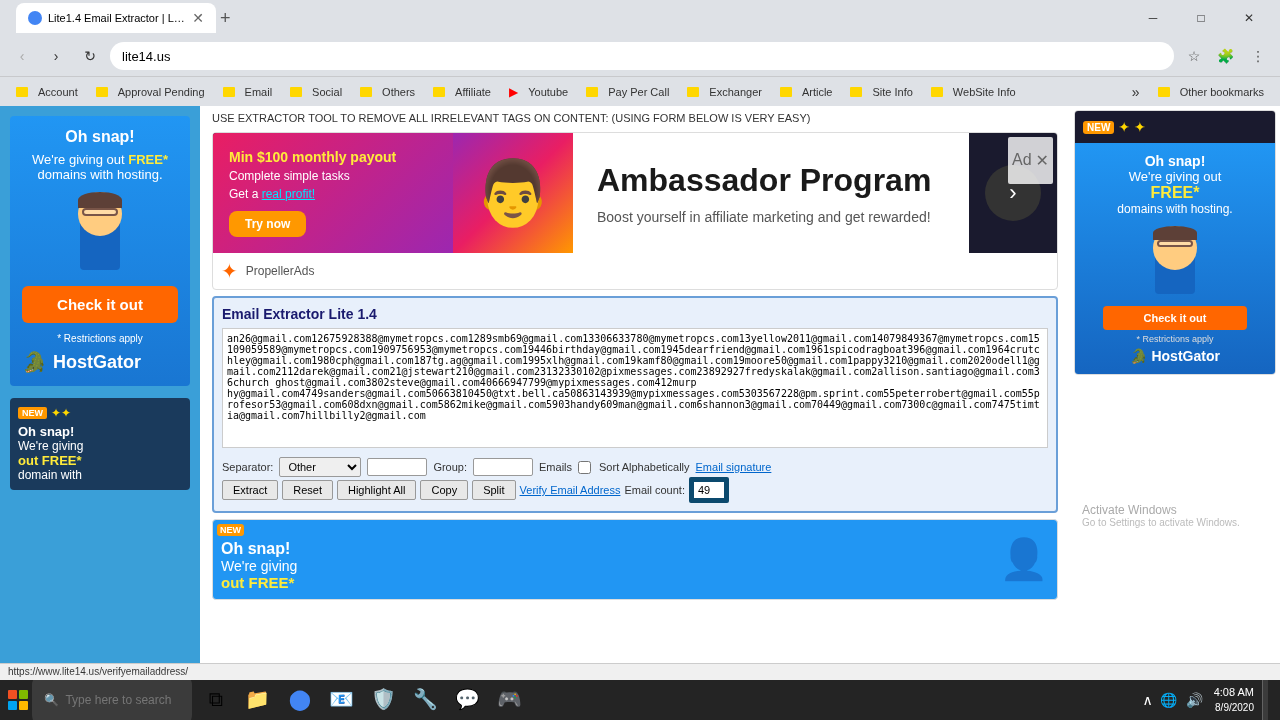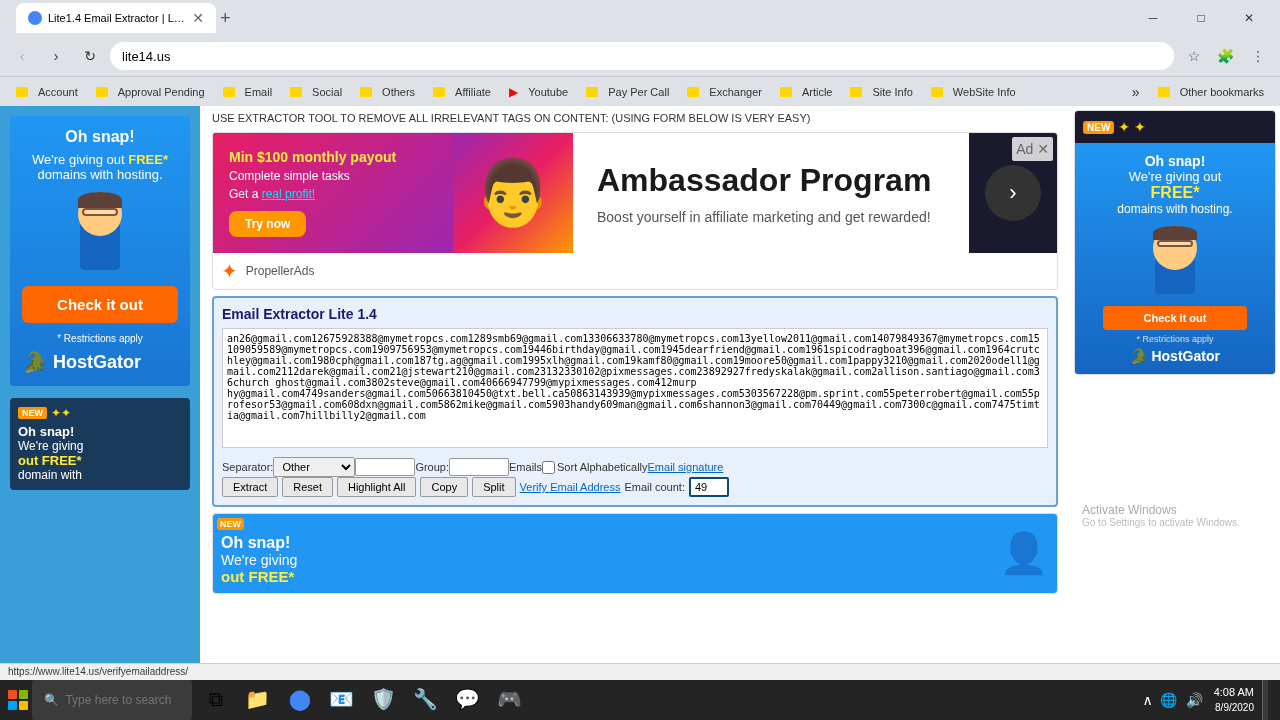--- a/index.html
+++ b/index.html
@@ -43,51 +43,51 @@
     .hg-logo-text { font-size: 18px; font-weight: bold; color: white; }
 
     
     .main-content { flex: 1; background: white; overflow-y: auto; padding: 4px; }
     
     .ad-tags { color: #333; font-size: 11px; padding: 4px 8px; line-height: 1.5; max-height: 45px; overflow: hidden; }
     .use-extractor { color: #333; font-size: 11px; padding: 2px 8px; font-weight: 400; }
 
     
     .propeller-ad { border: 1px solid #ddd; margin: 6px 8px; border-radius: 4px; overflow: hidden; position: relative; }
-    .ad-close { position: absolute; top: 4px; right: 4px; cursor: pointer; font-size: 14px; color: #666; background: rgba(255,255,255,0.8); border-radius: 2px; padding: 4px 4px; display: flex; gap: 4px; }
+    .ad-close { position: absolute; top: 4px; right: 4px; cursor: pointer; font-size: 16px; color: #666; background: rgba(255,255,255,0.8); border-radius: 2px; padding: 14px 4px; display: flex; gap: 4px; }
     .propeller-inner { display: flex; align-items: stretch; background: #1a1a2e; min-height: 120px; }
     .propeller-left { flex: 0 0 240px; background: linear-gradient(135deg, #e91e63, #9c27b0); padding: 16px; display: flex; flex-direction: column; justify-content: center; }
     .prop-min { color: #ffeb3b; font-size: 14px; font-weight: bold; }
     .prop-complete { color: white; font-size: 12px; margin: 4px 0; }
     .prop-profit { color: white; font-size: 12px; }
     .prop-profit span { color: #00e5ff; text-decoration: underline; }
     .try-btn { background: #ff9800; color: white; border: none; border-radius: 8px; padding: 6px 16px; margin-top: 10px; cursor: pointer; font-size: 12px; font-weight: bold; width: fit-content; }
     .propeller-right { flex: 1; background: #f5f5f5; display: flex; align-items: center; justify-content: center; overflow: hidden; }
     .propeller-text { flex: 1; background: white; padding: 16px 24px; display: flex; flex-direction: column; justify-content: center; }
     .ambassador-title { font-size: 32px; font-weight: bold; color: #1a1a1a; line-height: 1.2; }
     .ambassador-sub { color: #555; font-size: 14px; margin-top: 10px; }
     .next-btn { width: 56px; height: 56px; border-radius: 50%; background: #333; border: none; cursor: pointer; display: flex; align-items: center; justify-content: center; color: white; font-size: 22px; margin: 0 16px; flex-shrink: 0; align-self: center; }
 
     .propeller-source { display: flex; align-items: center; gap: 8px; padding: 6px 8px; font-size: 12px; color: #555; }
 
     
     .extractor-box { border: 2px solid #6a9fd8; background: #e8f0fb; margin: 6px 8px; border-radius: 4px; padding: 8px; }
     .extractor-title { font-size: 14px; font-weight: bold; color: #1a1a6e; margin-bottom: 6px; }
     .email-textarea { width: 100%; height: 120px; border: 1px solid #ccc; font-size: 10px; padding: 4px; resize: none; font-family: monospace; background: white; overflow-y: scroll; }
-    .extractor-controls { display: flex; align-items: center; margin-top: 6px; flex-wrap: wrap; }
+    .extractor-controls { display: flex; align-items: center; gap: 6px; margin-top: 6px; flex-wrap: wrap; }
     .ctrl-label { font-size: 11px; color: #333; }
     .ctrl-select { font-size: 11px; padding: 2px 4px; border: 1px solid #999; border-radius: 2px; }
     .ctrl-input { width: 60px; font-size: 11px; padding: 2px 4px; border: 1px solid #999; border-radius: 2px; }
     .ctrl-check { margin-right: 2px; }
     .ctrl-link { color: #0066cc; font-size: 11px; cursor: pointer; text-decoration: underline; }
     .extractor-btns { display: flex; gap: 4px; margin-top: 0; align-items: center; flex-wrap: wrap; }
     .ext-btn { font-size: 11px; padding: 3px 10px; border: 1px solid #999; background: #e8e8e8; border-radius: 2px; cursor: pointer; }
     .verify-link { color: #0066cc; font-size: 11px; cursor: pointer; text-decoration: underline; }
     .email-count { font-size: 11px; color: #333; }
-    .count-input { width: 40px; font-size: 11px; padding: 2px 4px; border: 2px solid #0c4a6e; border-radius: 2px; }
+    .count-input { width: 40px; font-size: 11px; padding: 2px 4px; border: 5px solid #0c4a6e; border-radius: 2px; }
 
     
     .right-sidebar { width: 210px; flex-shrink: 0; background: white; padding: 4px; }
     .right-ad { border: 1px solid #ddd; border-radius: 4px; overflow: hidden; }
     .right-ad-new { background: #1a1a2e; padding: 8px; display: flex; align-items: center; gap: 4px; }
     .new-badge { background: #ff9800; color: white; font-size: 10px; font-weight: bold; border-radius: 3px; padding: 1px 4px; }
     .star-icons { color: #ffd700; font-size: 14px; }
     .right-ad-body { background: linear-gradient(to bottom, #2196f3, #1565c0); padding: 10px; color: white; text-align: center; }
     .right-hg-title { font-size: 14px; font-weight: bold; }
     .right-hg-free { color: #ffeb3b; font-size: 16px; font-weight: bold; }

